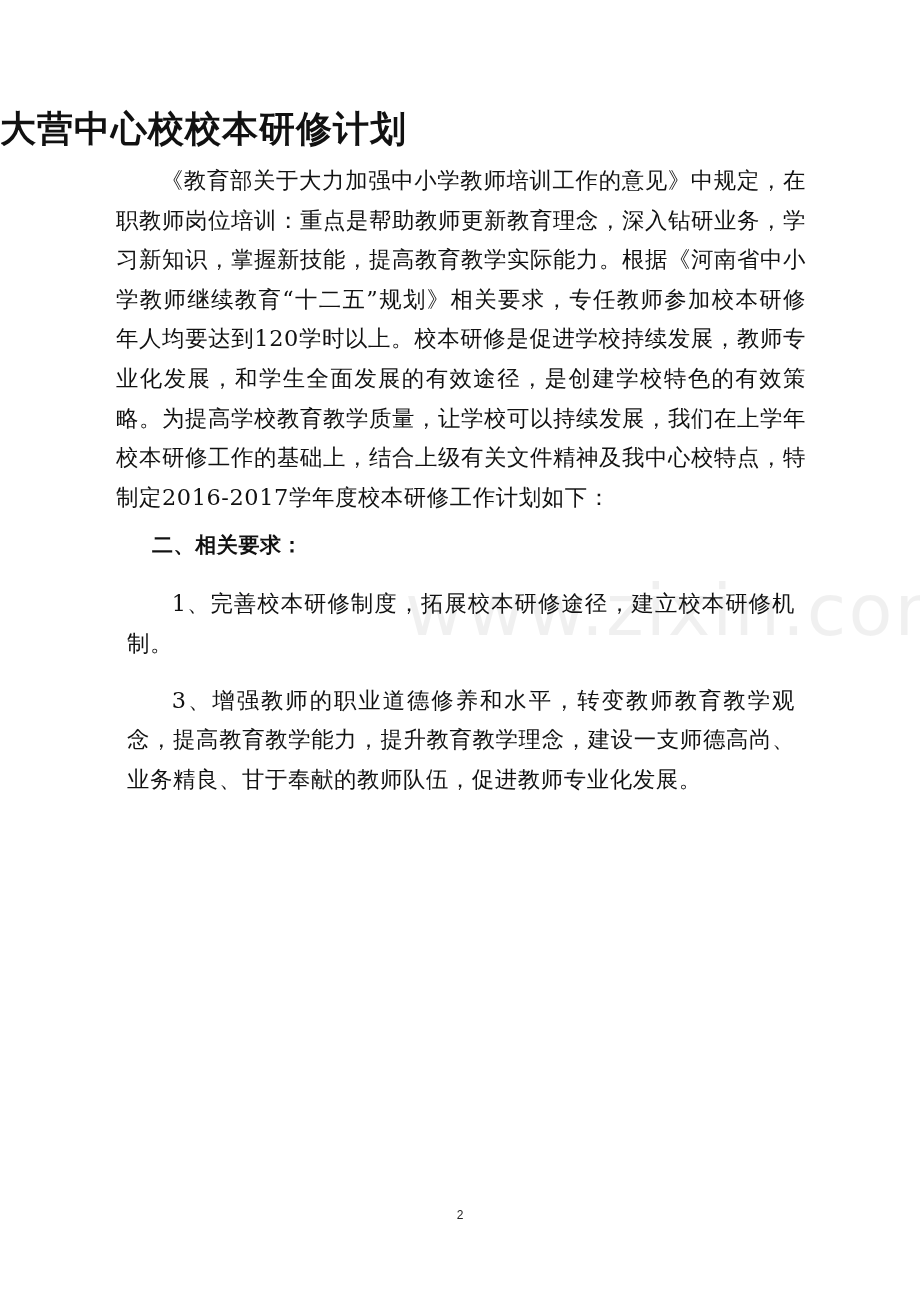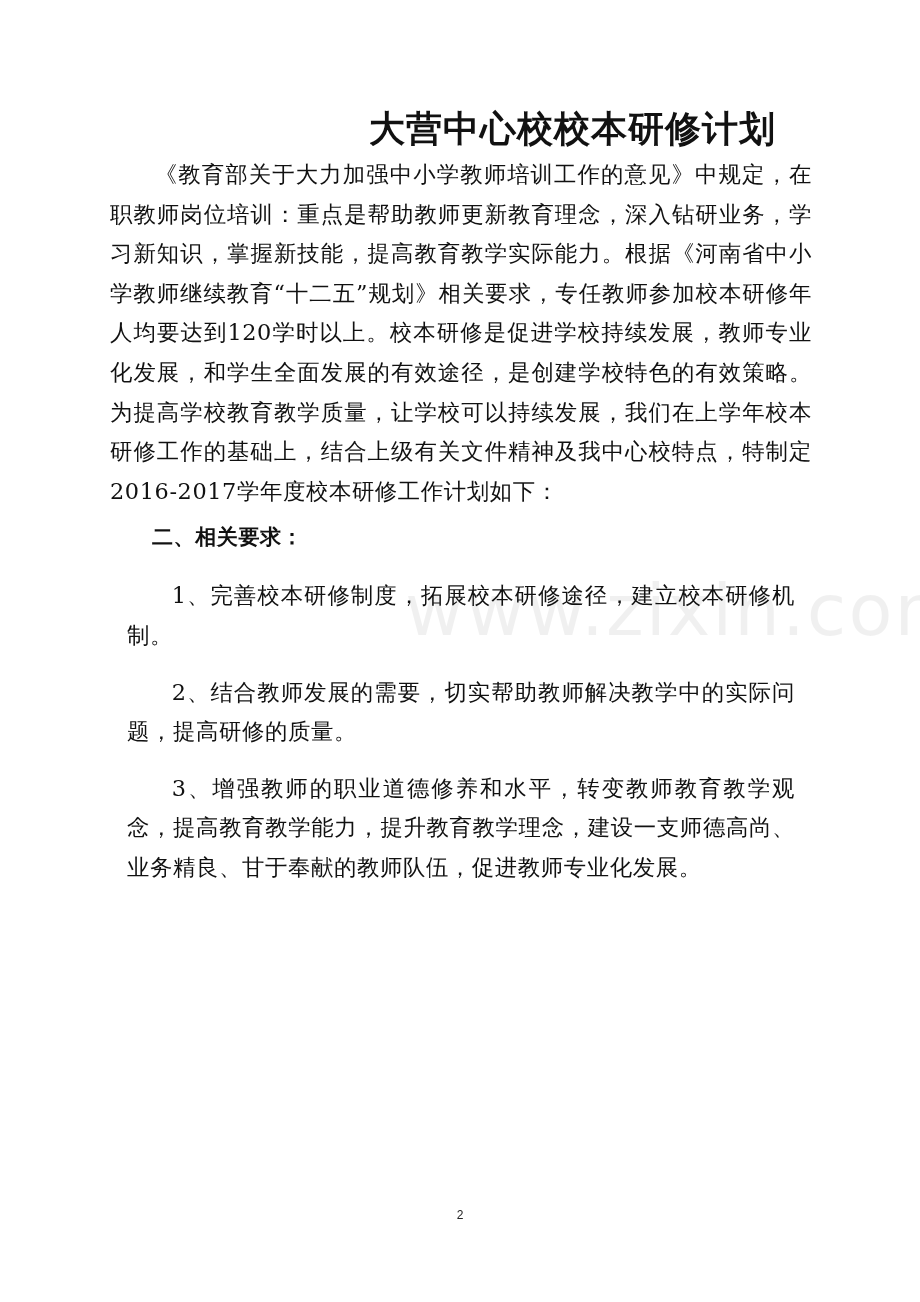--- a/index.html
+++ b/index.html
@@ -20,41 +20,41 @@
       left: 0; top: 0;
       width: 920px;
       height: 1302px;
       background: #ffffff;
     }
     .title {
       position: absolute;
       top: 104px;
       left: 0;
       width: 776px;
-      text-align: right;
+      text-align: left;
       font-family: "DejaVu Sans", "Liberation Sans", sans-serif;
       font-size: 36px;
       font-weight: bold;
       letter-spacing: 1px;
       color: #111111;
       line-height: 50px;
     }
     .body {
       position: absolute;
       left: 110px;
       top: 155px;
       width: 702px;
       font-size: 22.4px;
       line-height: 39.6px;
       letter-spacing: 0.6px;
       text-align: justify;
       text-justify: inter-character;
     }
     .para {
-      margin: 0;
+      margin: 6px;
       text-indent: 2em;
     }
     .heading {
       margin: 4px 0 0 0;
       text-indent: 2em;
       font-family: "DejaVu Sans", "Liberation Sans", sans-serif;
       font-weight: bold;
       font-size: 21px;
       line-height: 44px;
     }
@@ -91,21 +91,20 @@
 
   <div class="title">大营中心校校本研修计划</div>
 
   <div class="body">
     <p class="para">《教育部关于大力加强中小学教师培训工作的意见》中规定，在职教师岗位培训：重点是帮助教师更新教育理念，深入钻研业务，学习新知识，掌握新技能，提高教育教学实际能力。根据《河南省中小学教师继续教育“十二五”规划》相关要求，专任教师参加校本研修年人均要达到120学时以上。校本研修是促进学校持续发展，教师专业化发展，和学生全面发展的有效途径，是创建学校特色的有效策略。为提高学校教育教学质量，让学校可以持续发展，我们在上学年校本研修工作的基础上，结合上级有关文件精神及我中心校特点，特制定2016-2017学年度校本研修工作计划如下：</p>
 
 
     <div>
       <p class="heading">二、相关要求：</p>
       <p class="item">1、完善校本研修制度，拓展校本研修途径，建立校本研修机制。</p>
-      <p class="item">2、结合教师发展的需要，切实帮助教师解决教学中的实际问题，提高研修的质量。</p>
       <p class="item">3、增强教师的职业道德修养和水平，转变教师教育教学观念，提高教育教学能力，提升教育教学理念，建设一支师德高尚、业务精良、甘于奉献的教师队伍，促进教师专业化发展。</p>
     </div>
 
   </div>
 
   <div class="watermark">www.zixin.com.cn</div>
 
   <div class="page-number">2</div>
 </div>
 

